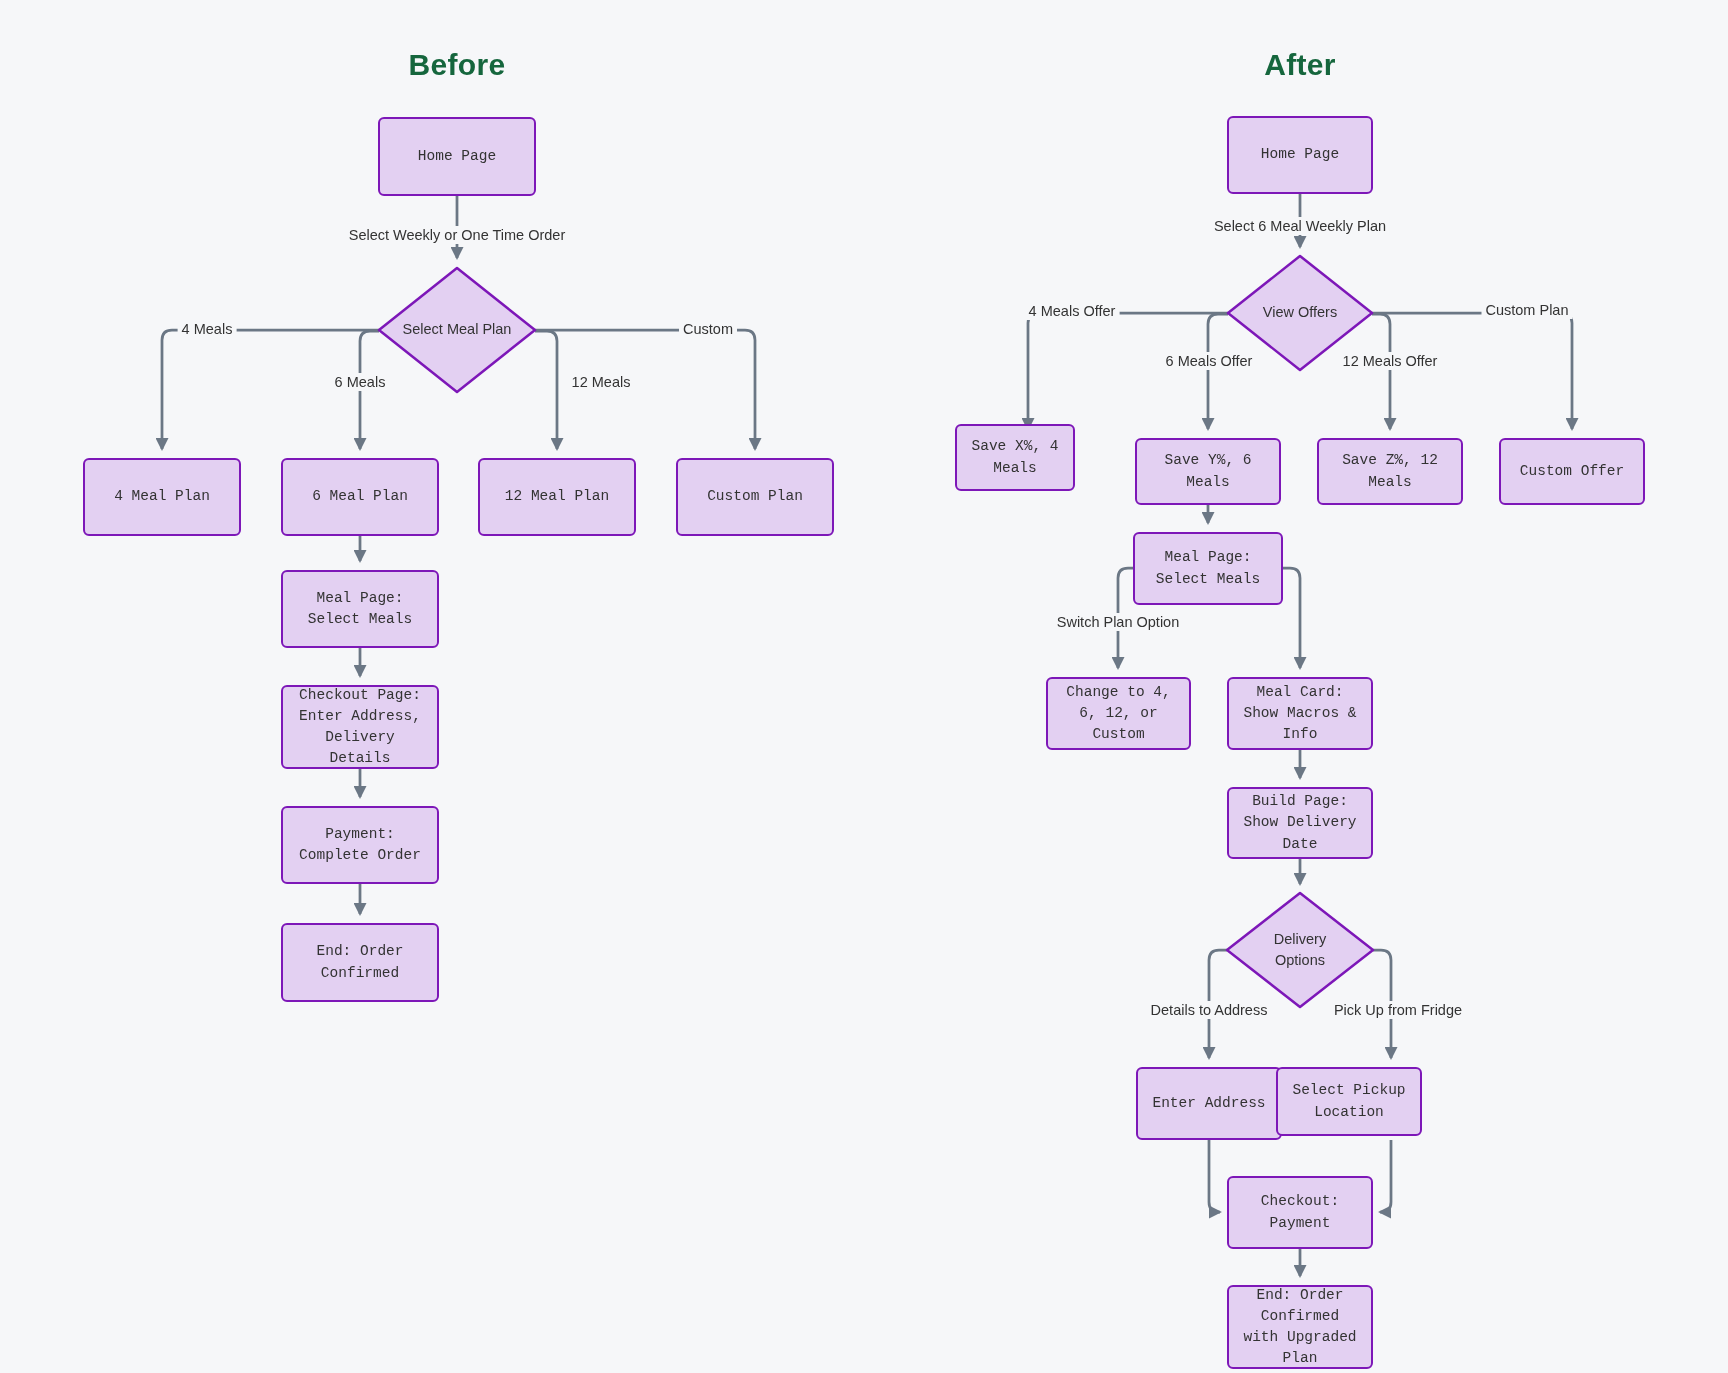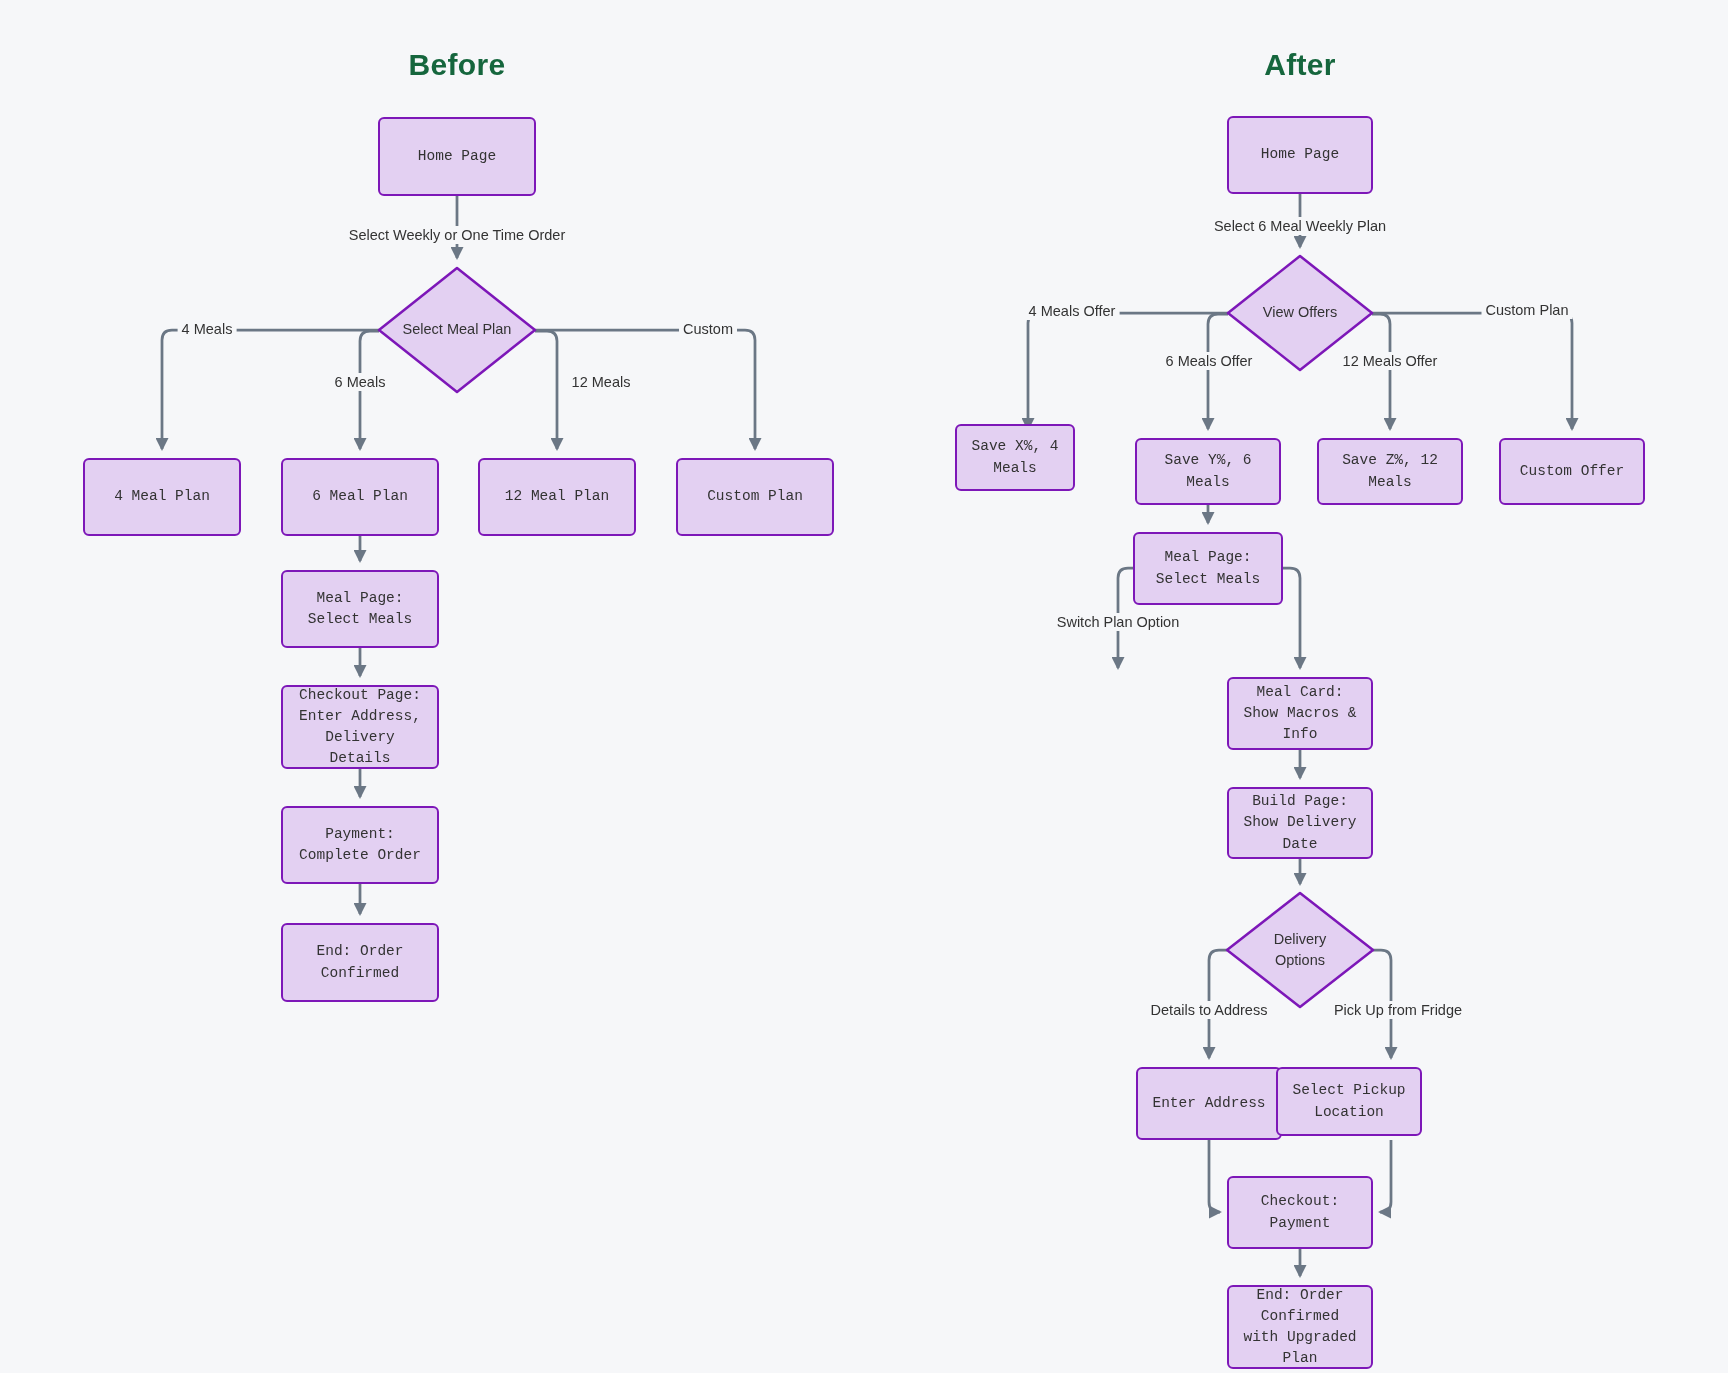--- a/index.html
+++ b/index.html
@@ -78,20 +78,21 @@
   <div class="elabel" style="left:557px;top:382px;margin-left:44px;">12 Meals</div>
   <div class="elabel" style="left:708px;top:329px;">Custom</div>
 
   <div class="node" style="left:1227px;top:116px;width:146px;height:78px;">Home Page</div>
   <div class="dlabel" style="left:1300px;top:313px;width:120px;">View Offers</div>
   <div class="node" style="left:955px;top:424px;width:120px;height:67px;">Save X%, 4 Meals</div>
   <div class="node" style="left:1135px;top:438px;width:146px;height:67px;">Save Y%, 6 Meals</div>
   <div class="node" style="left:1317px;top:438px;width:146px;height:67px;">Save Z%, 12 Meals</div>
   <div class="node" style="left:1499px;top:438px;width:146px;height:67px;">Custom Offer</div>
   <div class="node" style="left:1133px;top:532px;width:150px;height:73px;">Meal Page: Select Meals</div>
+  <div class="node" style="left:1046px;top:677px;width:145px;height:73px;">Change to 4, 6, 12, or Custom</div>
   <div class="node" style="left:1227px;top:677px;width:146px;height:73px;">Meal Card: Show Macros &amp; Info</div>
   <div class="node" style="left:1227px;top:787px;width:146px;height:72px;">Build Page: Show Delivery Date</div>
   <div class="dlabel" style="left:1300px;top:950px;width:80px;">Delivery Options</div>
   <div class="node" style="left:1136px;top:1067px;width:146px;height:73px;">Enter Address</div>
   <div class="node" style="left:1276px;top:1067px;width:146px;height:69px;">Select Pickup Location</div>
   <div class="node" style="left:1227px;top:1176px;width:146px;height:73px;">Checkout: Payment</div>
   <div class="node" style="left:1227px;top:1285px;width:146px;height:84px;">End: Order Confirmed with Upgraded Plan</div>
 
   <div class="elabel" style="left:1300px;top:226px;">Select 6 Meal Weekly Plan</div>
   <div class="elabel" style="left:1072px;top:311px;">4 Meals Offer</div>

